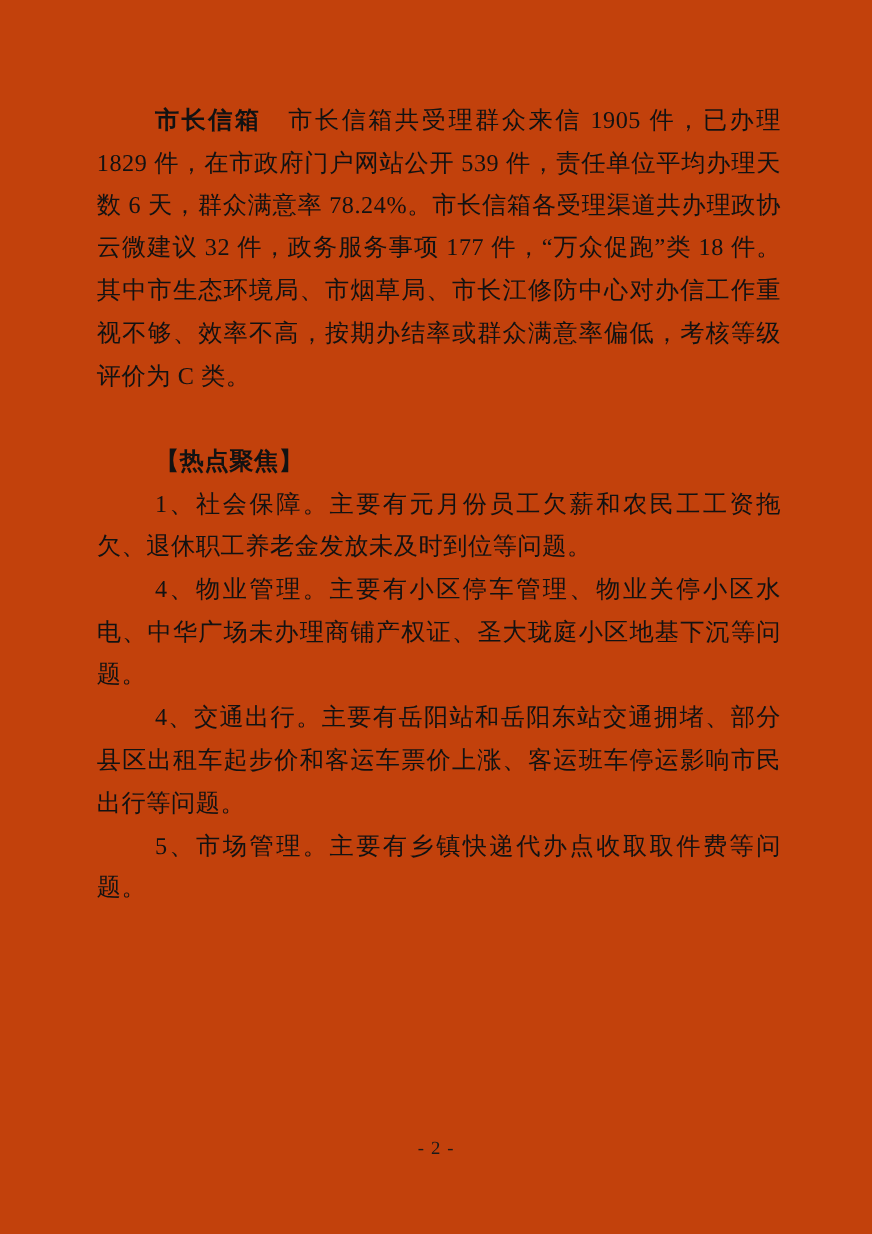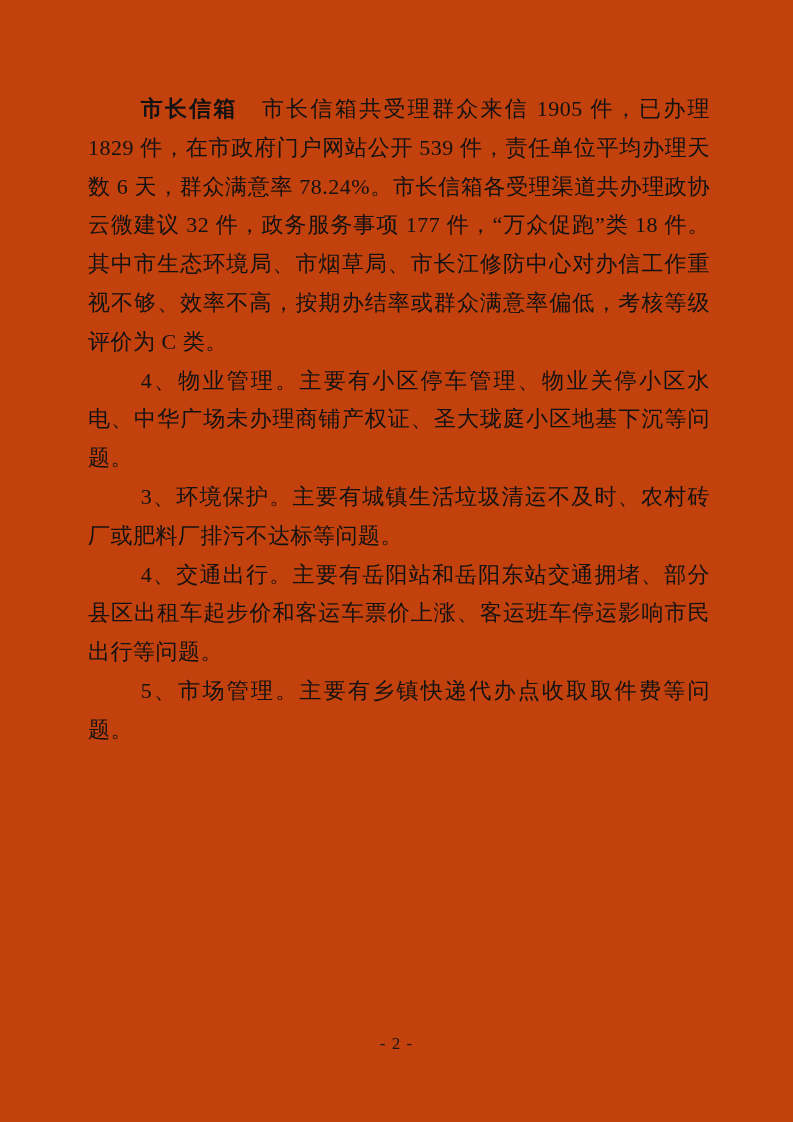--- a/index.html
+++ b/index.html
@@ -52,26 +52,27 @@
   }
 </style>
 </head>
 <body>
 
 <div class="page">
   <div class="content">
 
     <p class="para"><span class="bold">市长信箱</span><span>　市长信箱共受理群众来信 1905 件，已办理 1829 件，在市政府门户网站公开 539 件，责任单位平均办理天数 6 天，群众满意率 78.24%。市长信箱各受理渠道共办理政协云微建议 32 件，政务服务事项 177 件，“万众促跑”类 18 件。其中市生态环境局、市烟草局、市长江修防中心对办信工作重视不够、效率不高，按期办结率或群众满意率偏低，考核等级评价为 C 类。</span></p>
 
+    <p class="section-heading">【热点聚焦】</p>
 
 
+    <p class="para">1、社会保障。主要有元月份员工欠薪和农民工工资拖欠、退休职工养老金发放未及时到位等问题。</p>
 
     <p class="para">4、物业管理。主要有小区停车管理、物业关停小区水电、中华广场未办理商铺产权证、圣大珑庭小区地基下沉等问题。</p>
 
-    <p class="para">3、环境保护。主要有城镇生活垃圾清运不及时、农村砖厂或肥料厂排污不达标等问题。</p>
 
     <p class="para">4、交通出行。主要有岳阳站和岳阳东站交通拥堵、部分县区出租车起步价和客运车票价上涨、客运班车停运影响市民出行等问题。</p>
 
     <p class="para">5、市场管理。主要有乡镇快递代办点收取取件费等问题。</p>
 
   </div>
 
   <div class="footer">- 2 -</div>
 </div>
 

